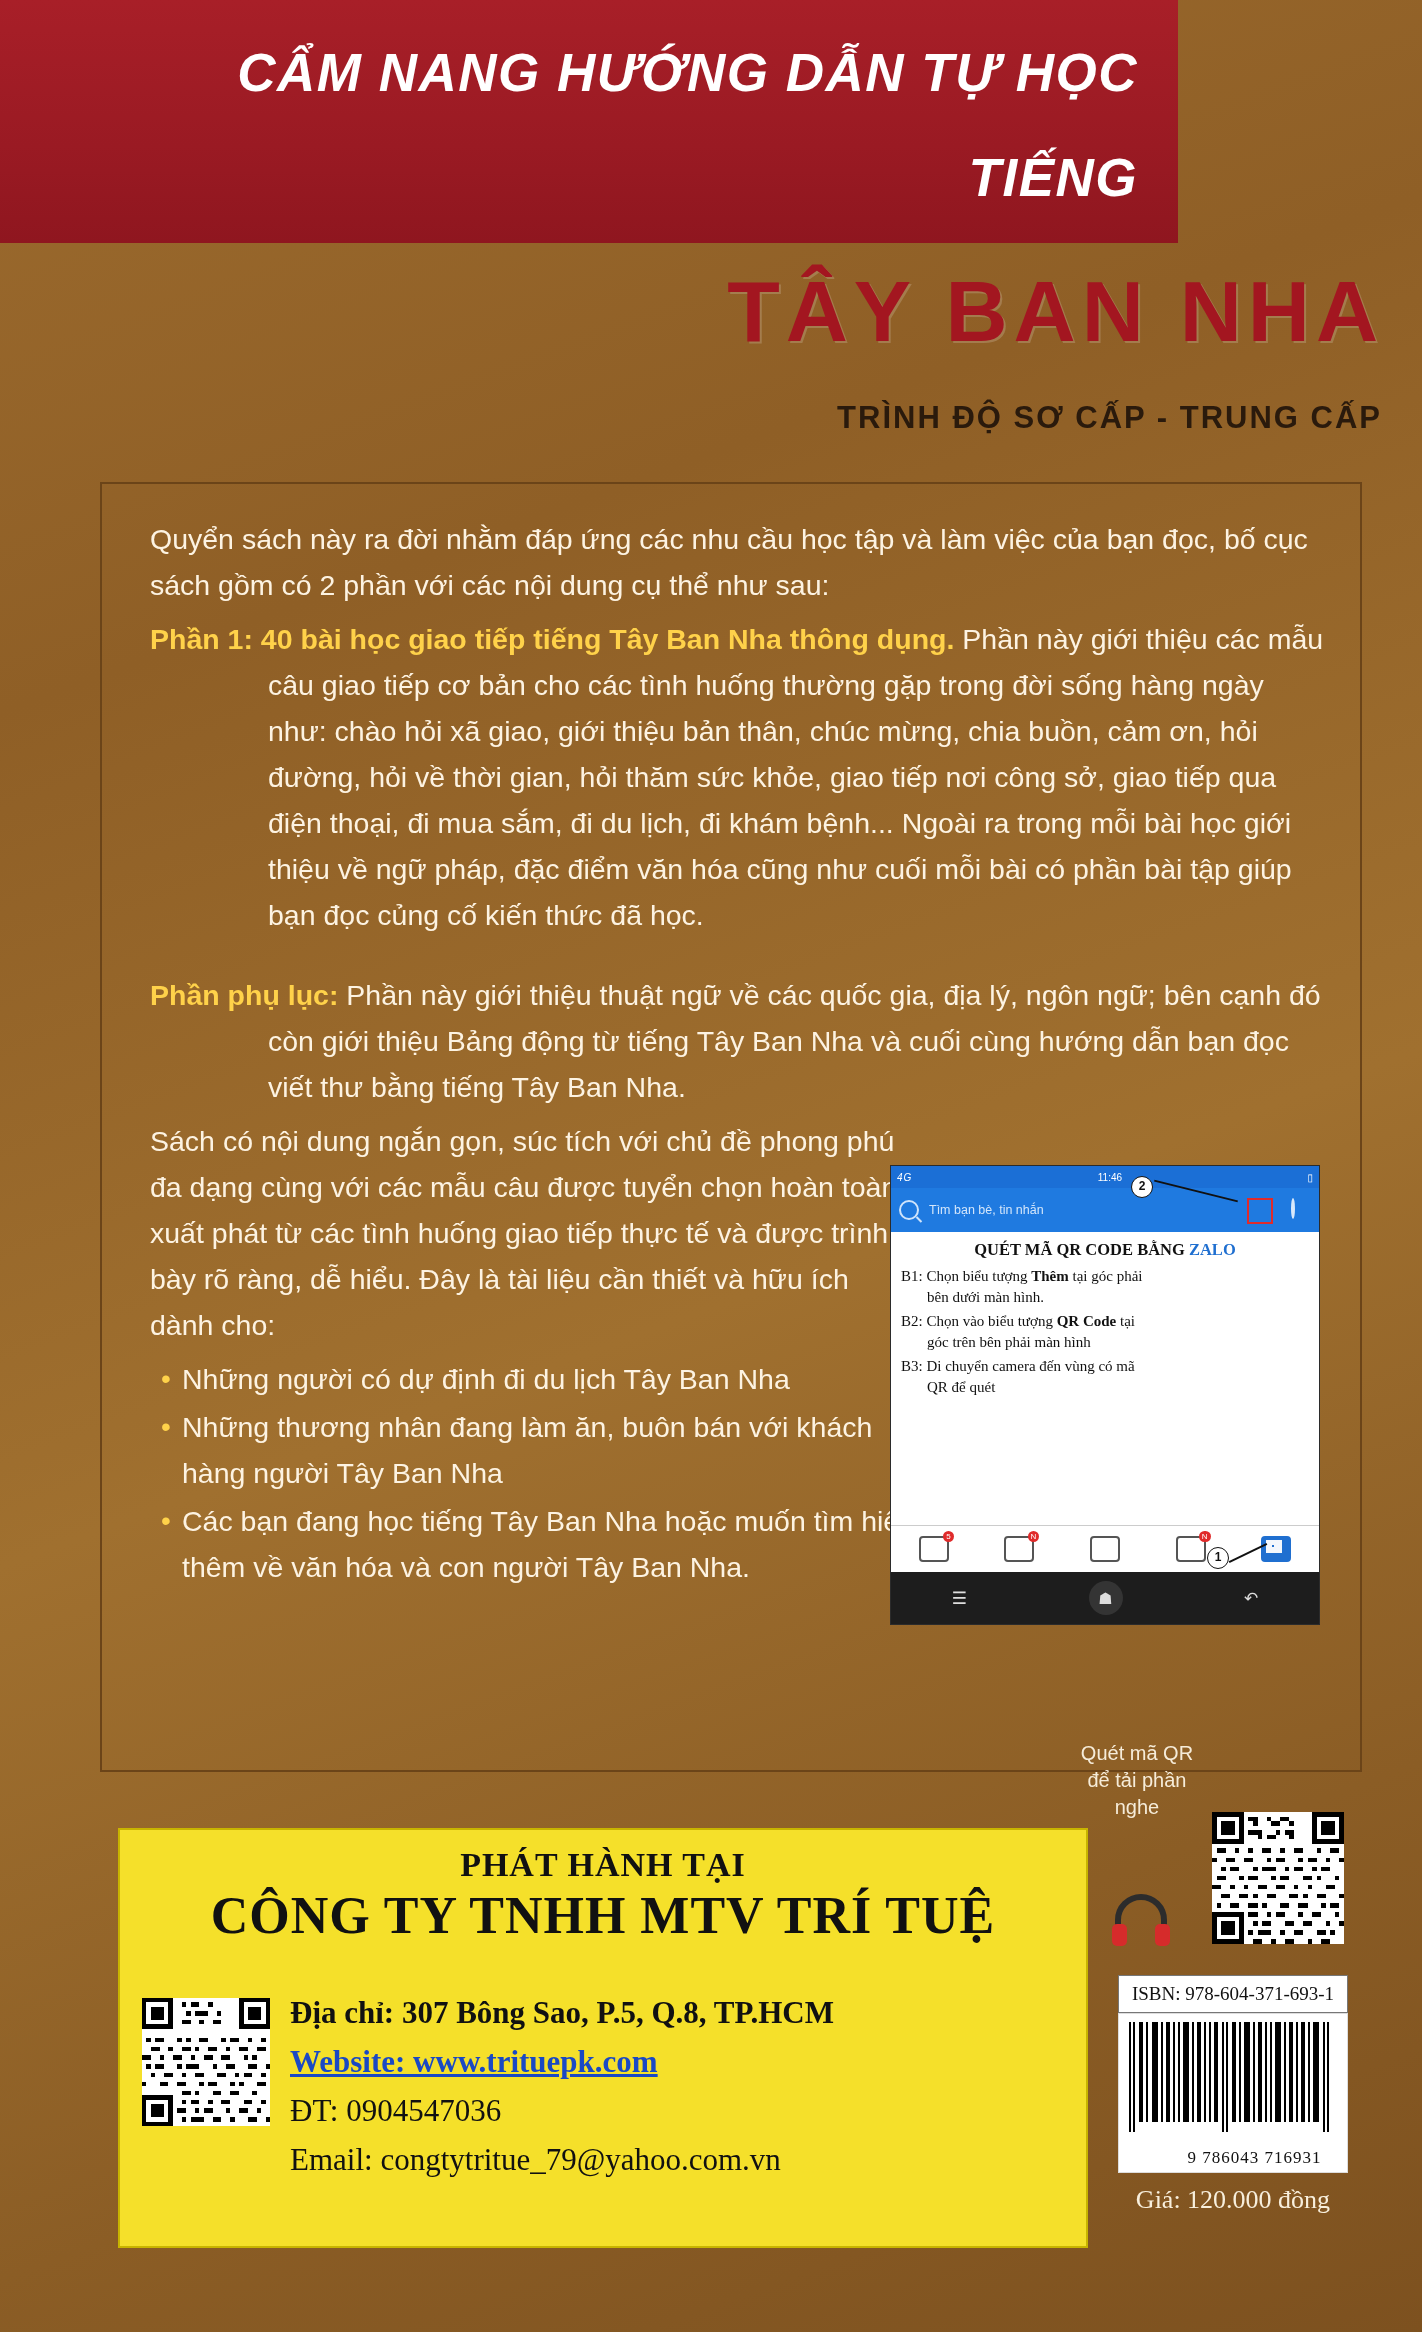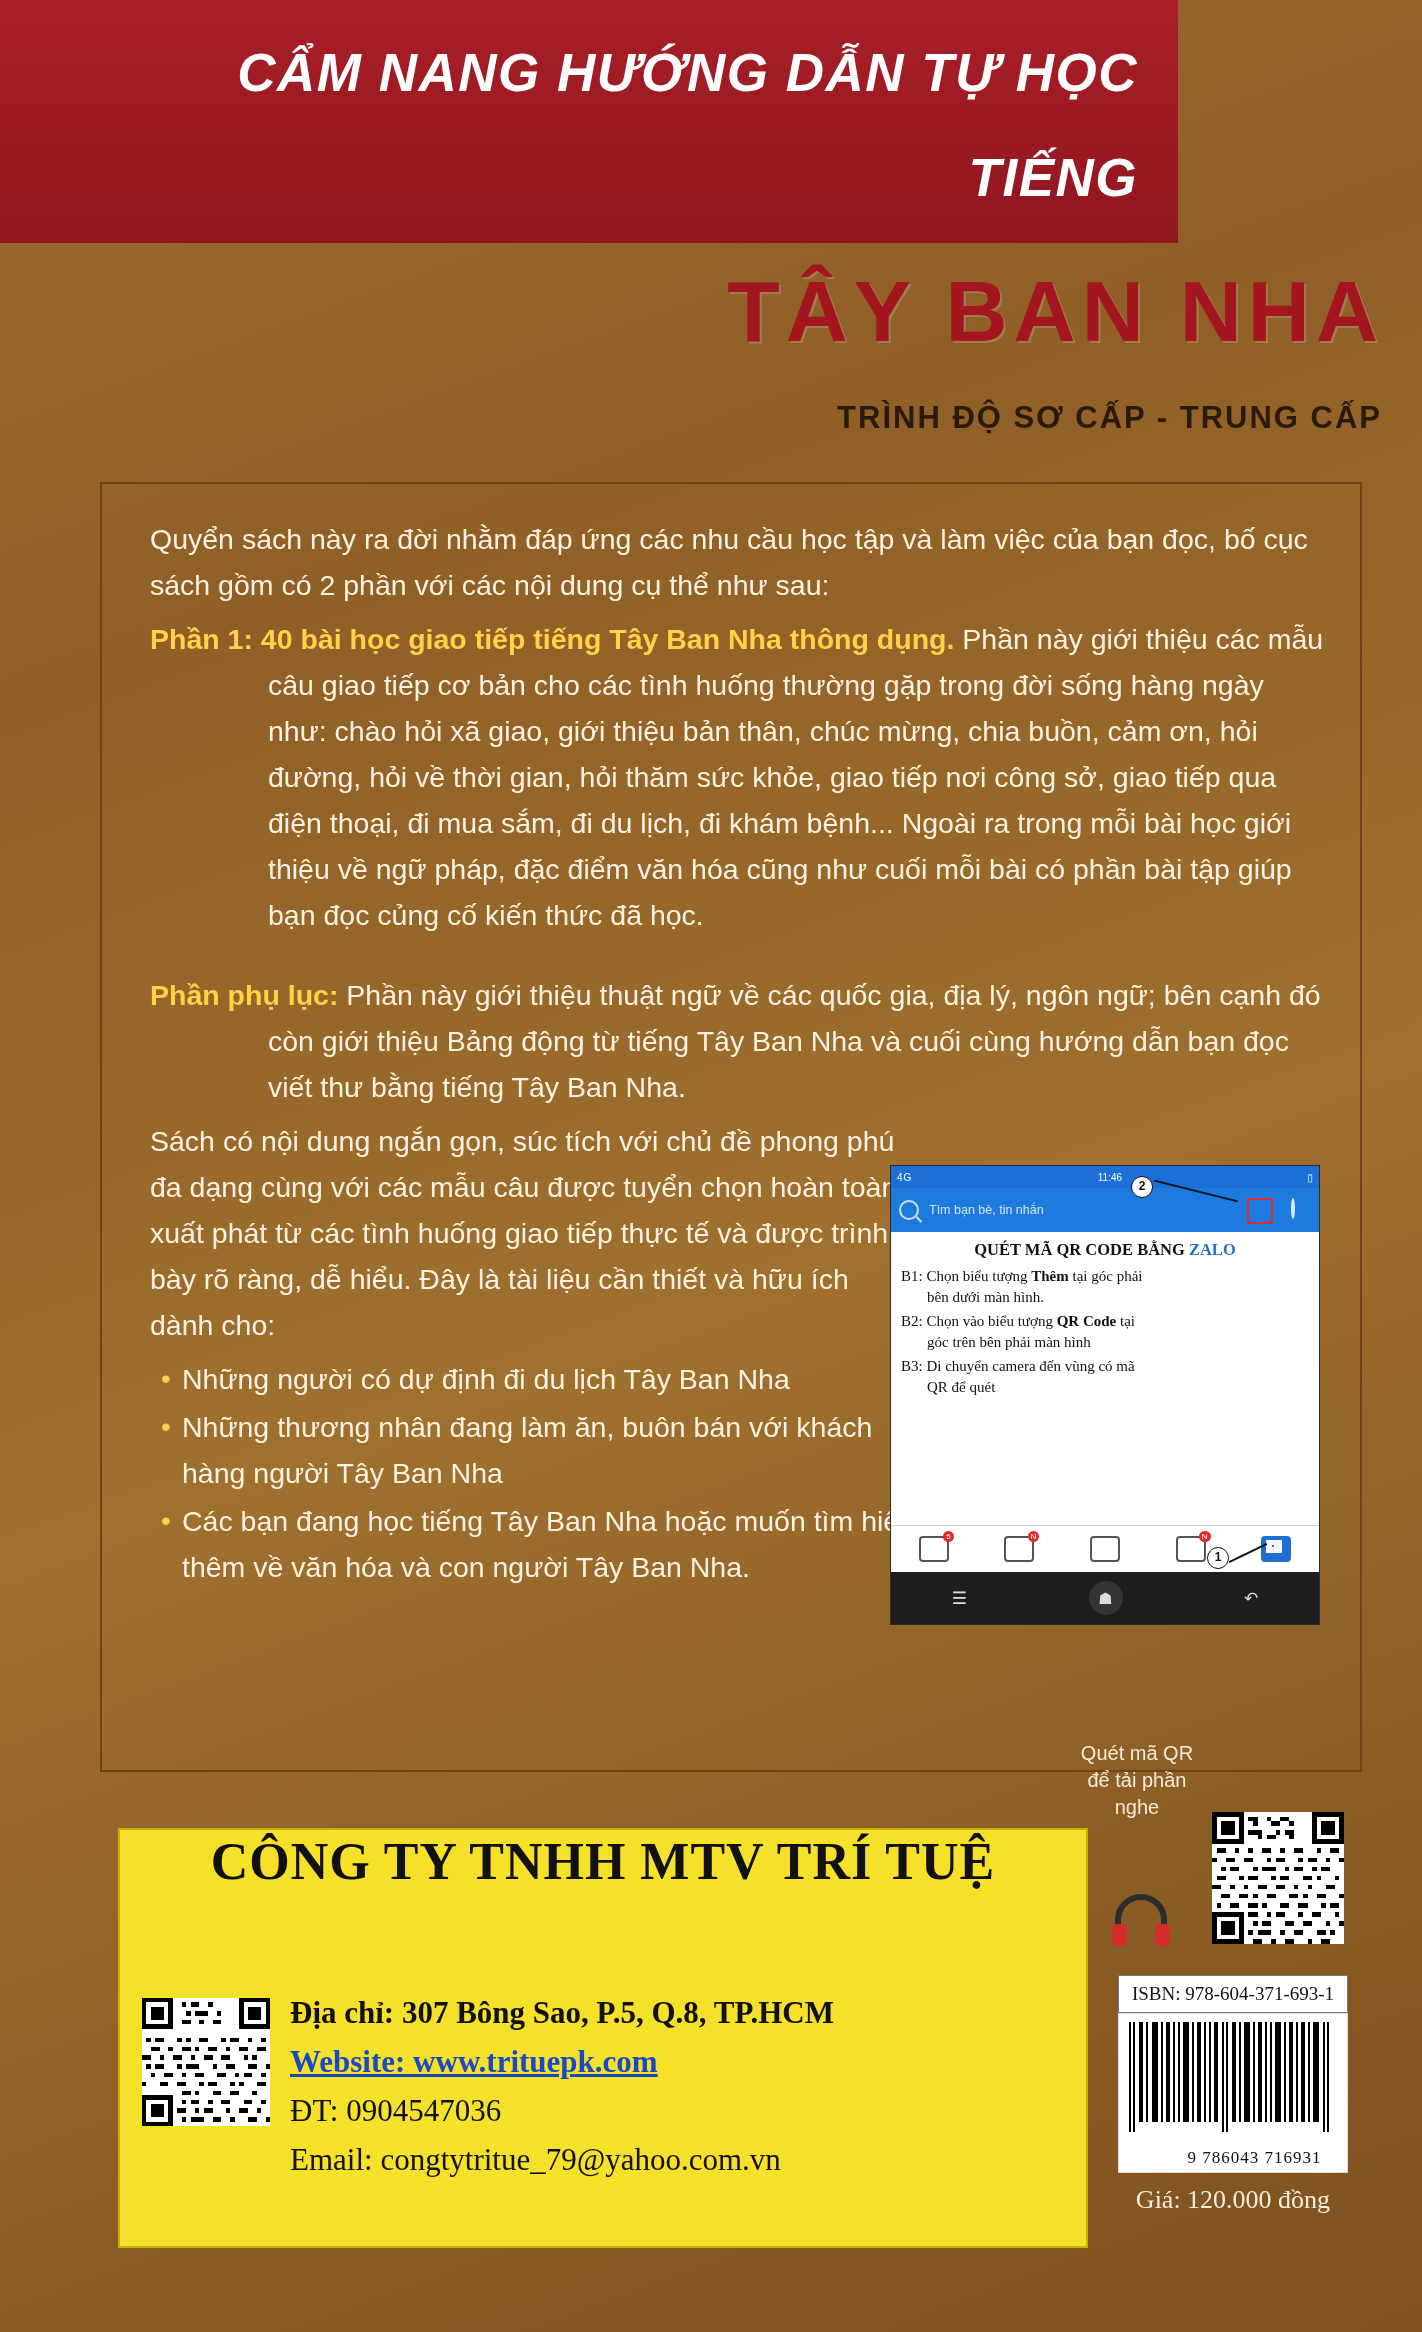--- a/index.html
+++ b/index.html
@@ -143,21 +143,21 @@
     height: 22px;
     background: #1b6fd6;
     color: #ffffff;
     font-size: 10px;
     display: flex;
     align-items: center;
     padding: 0 6px;
     font-family: "Liberation Sans", sans-serif;
     justify-content: space-between;
   }
-  .phone-statusbar .left { letter-spacing: 1px; }
+  .phone-statusbar .left { letter-spacing: 1px; font-style: italic; }
   .phone-searchbar {
     height: 44px;
     background: #1f7ae0;
     display: flex;
     align-items: center;
     padding: 0 8px;
     position: relative;
   }
   .mag {
     width: 16px; height: 16px;
@@ -551,20 +551,21 @@
     <span class="arrow-line" style="left:336px; bottom:70px; width:42px; transform:rotate(-26deg);"></span>
 
     <div class="phone-navbar">
       <span>☰</span>
       <span class="nav-home">☗</span>
       <span>↶</span>
     </div>
   </div>
 
   <div class="pub-box">
+    <div class="pub-title">PHÁT HÀNH TẠI</div>
     <div class="pub-company">CÔNG TY TNHH MTV TRÍ TUỆ</div>
 
     <svg class="pub-qr" viewBox="0 0 29 29" shape-rendering="crispEdges">
       <rect width="29" height="29" fill="#fff"></rect>
       <g fill="#000">
         <rect x="0" y="0" width="7" height="1"></rect>
           <rect x="0" y="6" width="7" height="1"></rect>
         <rect x="0" y="0" width="1" height="7"></rect>
           <rect x="6" y="0" width="1" height="7"></rect>
         <rect x="2" y="2" width="3" height="3"></rect>

